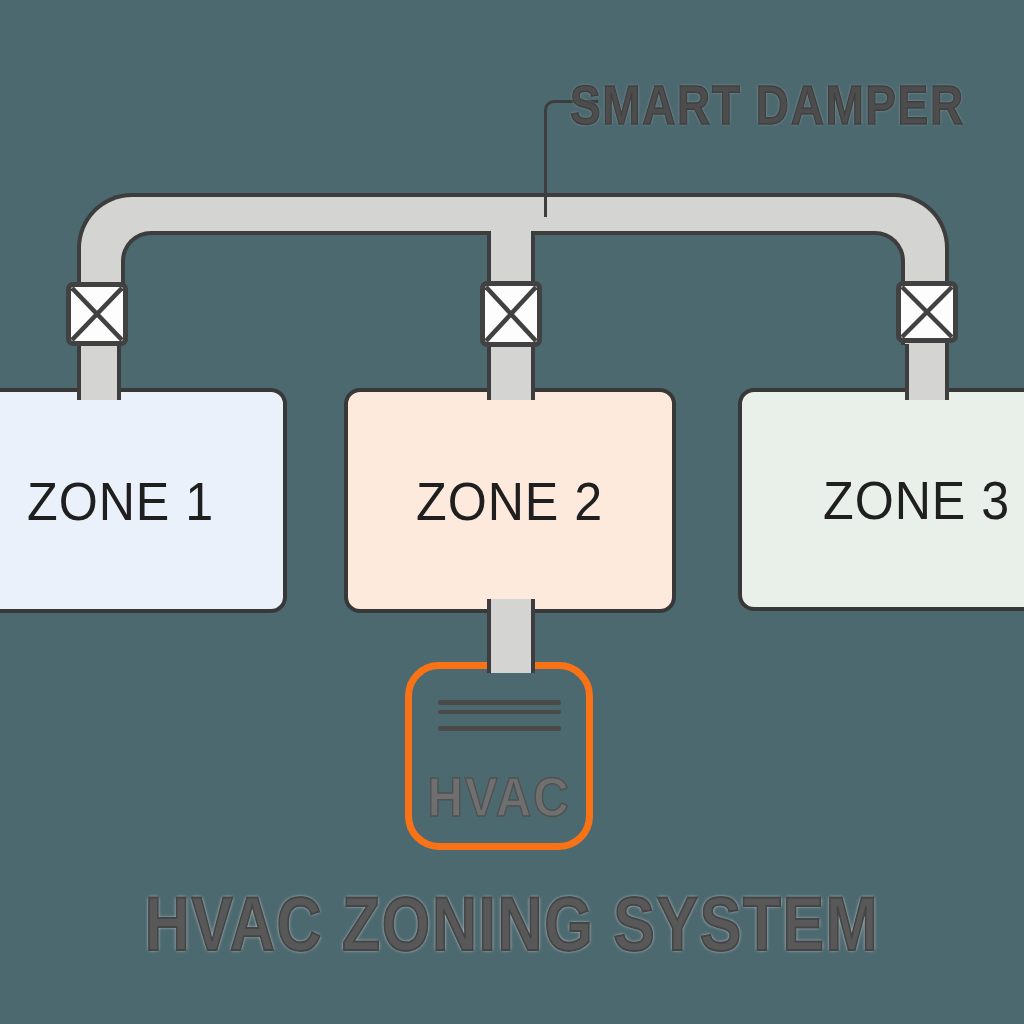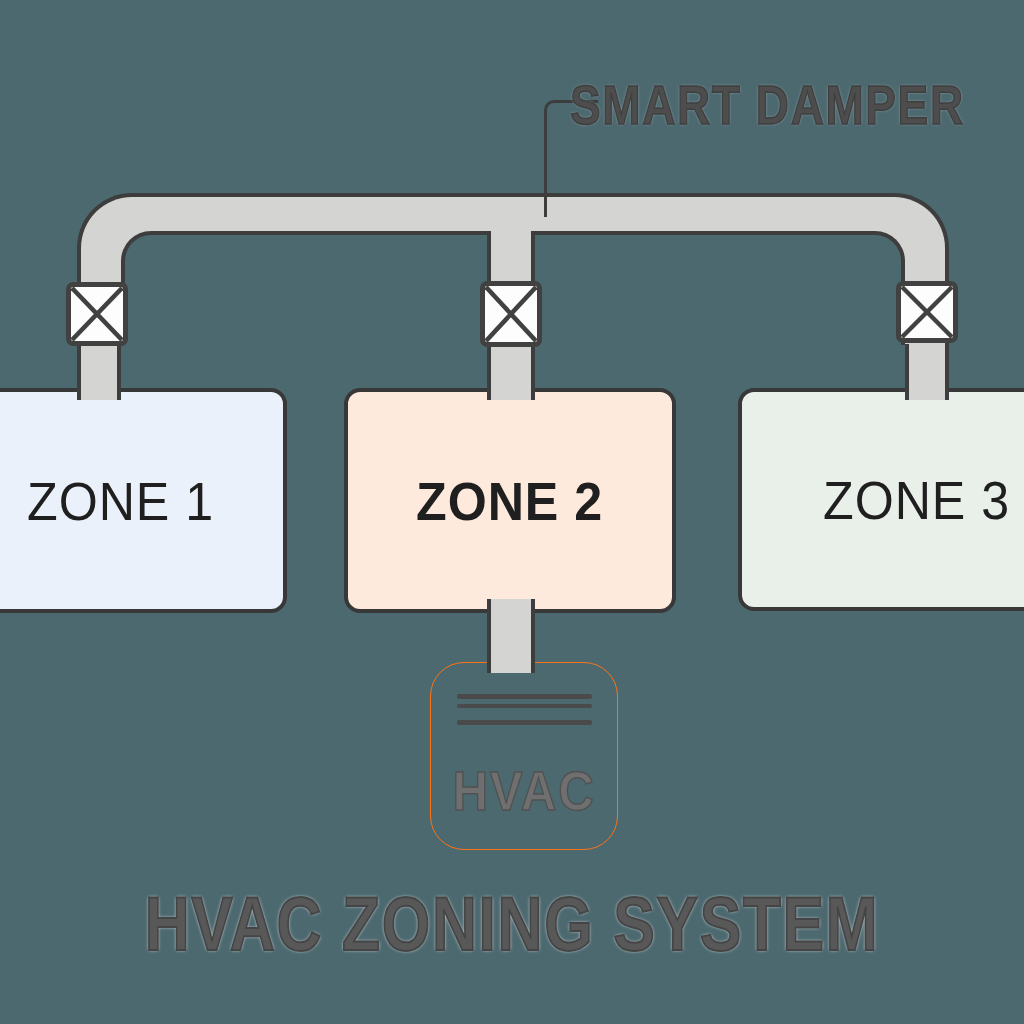--- a/index.html
+++ b/index.html
@@ -32,21 +32,21 @@
   .duct-hvac      {left:487px;top:599px;width:48px;height:74px;}
 
   
   .zone{
     position:absolute;box-sizing:border-box;
     border:4px solid #383838;border-radius:16px;
     display:flex;align-items:center;justify-content:center;
     z-index:3;
   }
   .zone-1{left:-75px;top:388px;width:362px;height:225px;}
-  .zone-2{left:344px;top:388px;width:332px;height:225px;font-weight:bold;}
+  .zone-2{left:344px;top:388px;width:332px;height:225px;}
   .zone-3{left:738px;top:388px;width:362px;height:223px;}
   .zone-label{
     font-size:54px;color:#1f1f1f;letter-spacing:1px;white-space:nowrap;
     transform:scaleX(.93);
   }
   .zone-1 .zone-label{margin-left:30px;}  
   .zone-3 .zone-label{margin-right:4px;}
 
   
   .damper{
@@ -54,22 +54,22 @@
     border:5px solid #414141;border-radius:7px;
     z-index:5;
   }
   .damper svg{display:block;width:100%;height:100%;}
   .damper-1{left:66px;top:282px;}
   .damper-2{left:480px;top:281px;height:66px;}
   .damper-3{left:896px;top:281px;height:62px;}
 
   
   .hvac-box{
-    position:absolute;left:430px;top:662px;width:188px;height:188px;
-    box-sizing:border-box;border:1px solid #f97316;border-radius:34px;
+    position:absolute;left:405px;top:662px;width:188px;height:188px;
+    box-sizing:border-box;border:7px solid #f97316;border-radius:34px;
     z-index:3;
   }
   .vent{
     position:absolute;left:26px;right:25px;background:#4a4a4a;border-radius:2px;
   }
   .vent-1{top:31px;height:5px;}
   .vent-2{top:41px;height:4px;}
   .vent-3{top:57px;height:5px;}
   .hvac-label{
     position:absolute;left:0;right:0;top:95px;text-align:center;

